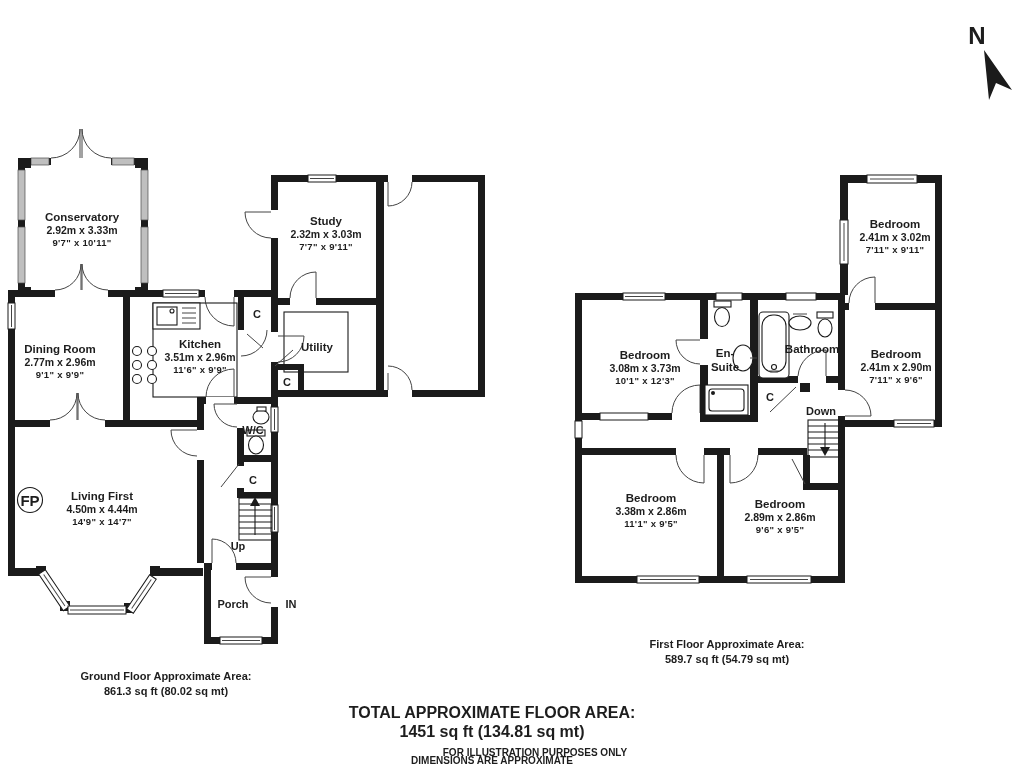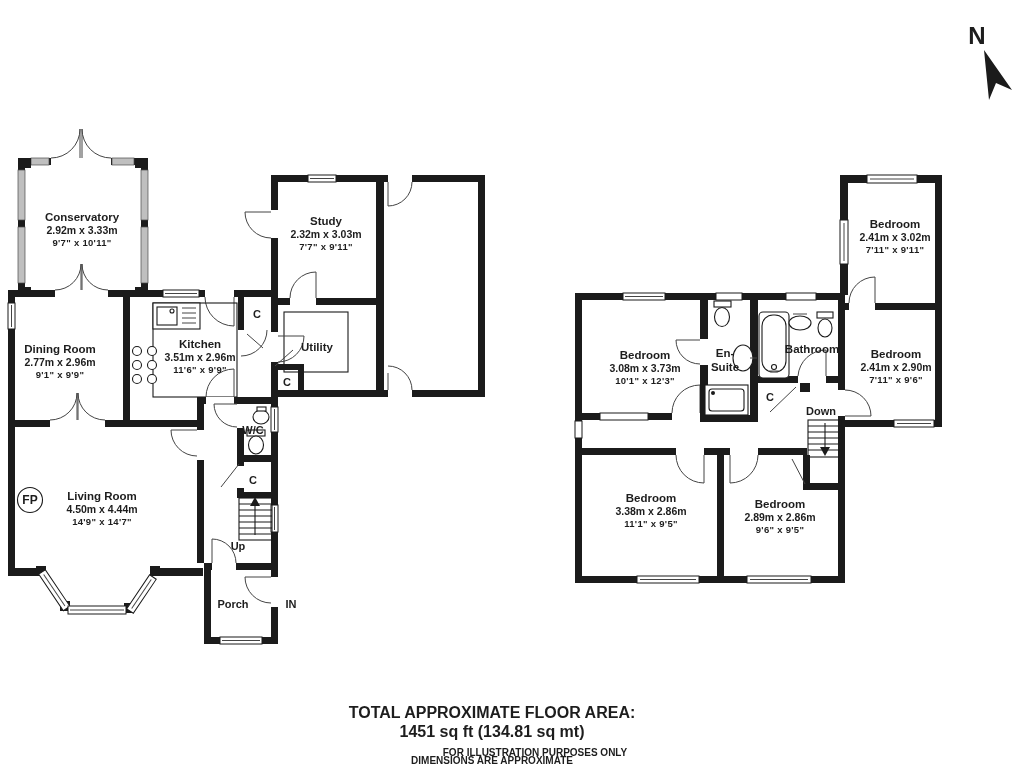--- a/index.html
+++ b/index.html
@@ -13,21 +13,21 @@
   .thin{fill:none;stroke:#1b1b1b;stroke-width:1.1;}
   .arc{fill:none;stroke:#444;stroke-width:1;}
   .fx{fill:#ffffff;stroke:#1b1b1b;stroke-width:1.1;}
   .lbl{position:absolute;transform:translate(-50%,-50%);text-align:center;
        line-height:1.22;white-space:nowrap;}
   .lbl .name{font-size:11.5px;font-weight:bold;}
   .lbl .metric{font-size:10.5px;font-weight:bold;}
   .lbl .imperial{font-size:9.5px;font-weight:bold;letter-spacing:0.3px;}
   .lbl.wrap{white-space:normal;width:100px;}
   .marker{position:absolute;transform:translate(-50%,-50%);font-weight:bold;font-size:11px;}
-  .marker.small{font-size:12px;}
+  .marker.small{font-size:15px;}
   .area-note{position:absolute;transform:translate(-50%,-50%);text-align:center;
              font-weight:bold;font-size:11px;line-height:1.35;white-space:nowrap;}
   .total-line{position:absolute;transform:translate(-50%,-50%);font-weight:bold;
               font-size:16px;white-space:nowrap;}
   .disc-line{position:absolute;transform:translate(-50%,-50%);font-weight:bold;
              font-size:10px;white-space:nowrap;}
   .compass-n{position:absolute;transform:translate(-50%,-50%);font-weight:bold;font-size:24px;}
 </style>
 </head>
 <body>
@@ -371,21 +371,21 @@
   </div>
   <div class="lbl" style="left:326px;top:233px;">
     <div class="name">Study</div>
     <div class="metric">2.32m x 3.03m</div>
     <div class="imperial">7'7" x 9'11"</div>
   </div>
   <div class="lbl" style="left:317px;top:347px;">
     <div class="name">Utility</div>
   </div>
   <div class="lbl" style="left:102px;top:508px;">
-    <div class="name">Living Room</div>
+    <div class="name">Living First</div>
     <div class="metric">4.50m x 4.44m</div>
     <div class="imperial">14'9" x 14'7"</div>
   </div>
   <div class="marker" style="left:253px;top:430px;">W/C</div>
   <div class="marker" style="left:233px;top:604px;">Porch</div>
 
   <div class="marker" style="left:291px;top:604px;">IN</div>
   <div class="marker" style="left:238px;top:546px;">Up</div>
   <div class="marker small" style="left:30px;top:500px;">FP</div>
   <div class="marker" style="left:257px;top:314px;">C</div>
@@ -421,19 +421,27 @@
   </div>
   <div class="lbl" style="left:780px;top:516px;">
     <div class="name">Bedroom</div>
     <div class="metric">2.89m x 2.86m</div>
     <div class="imperial">9'6" x 9'5"</div>
   </div>
 
   <div class="marker" style="left:821px;top:411px;">Down</div>
   <div class="marker" style="left:770px;top:397px;">C</div>
 
+  <div class="area-note" style="left:166px;top:684px;">
+    <div>Ground Floor Approximate Area:</div>
+    <div>861.3 sq ft (80.02 sq mt)</div>
+  </div>
+  <div class="area-note" style="left:727px;top:652px;">
+    <div>First Floor Approximate Area:</div>
+    <div>589.7 sq ft (54.79 sq mt)</div>
+  </div>
 
   <div class="total-line" style="left:492px;top:713px;">TOTAL APPROXIMATE FLOOR AREA:</div>
   <div class="total-line" style="left:492px;top:732px;">1451 sq ft (134.81 sq mt)</div>
   <div class="disc-line" style="left:492px;top:752px;margin-left:43px;">FOR ILLUSTRATION PURPOSES ONLY</div>
   <div class="disc-line" style="left:492px;top:732px;margin-top:28px;">DIMENSIONS ARE APPROXIMATE</div>
 
 </div>
 
 </body></html>

